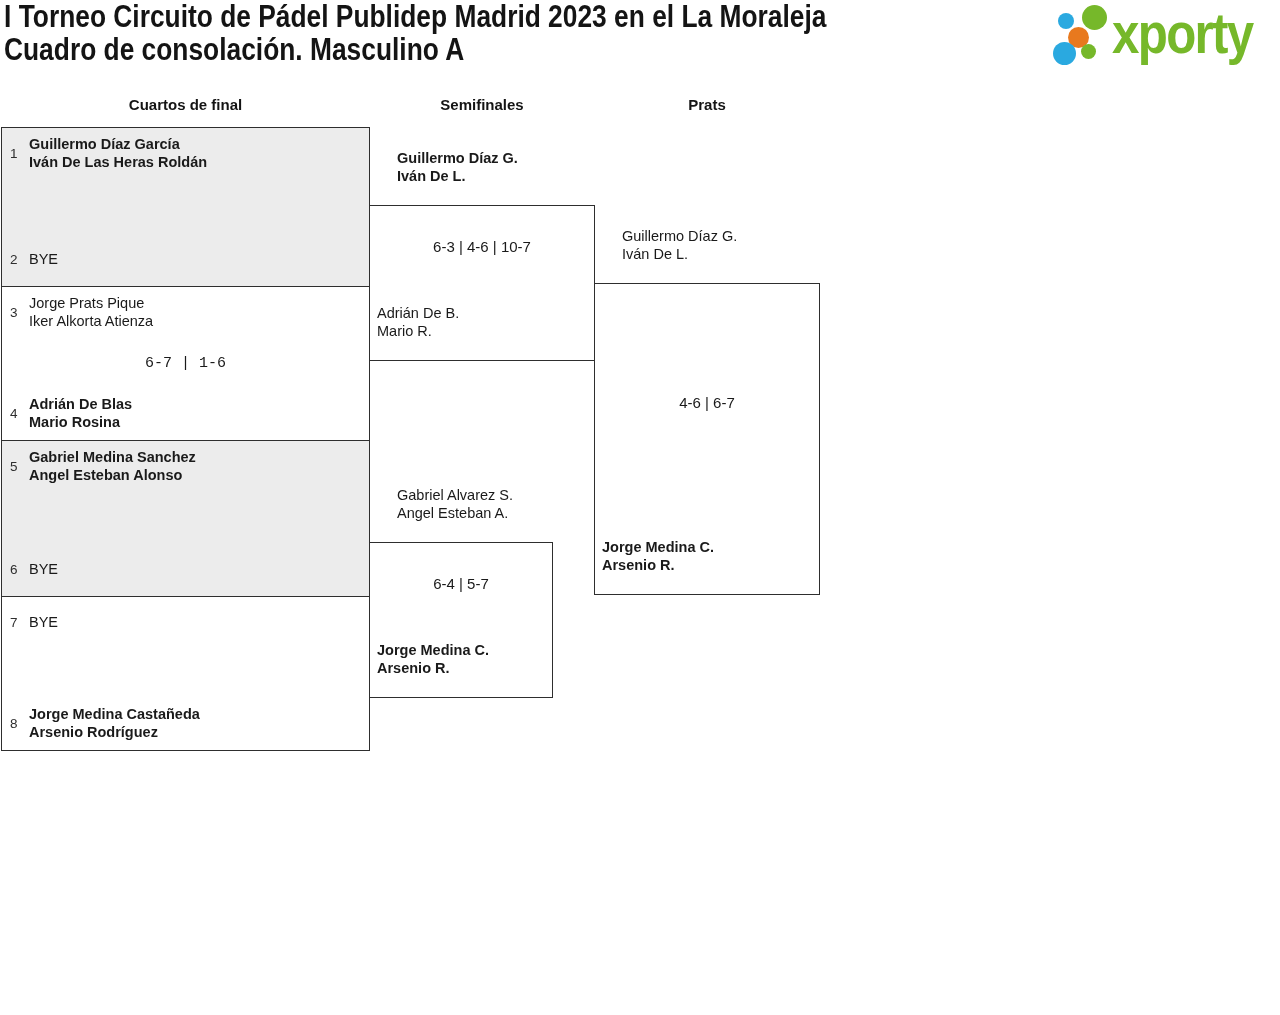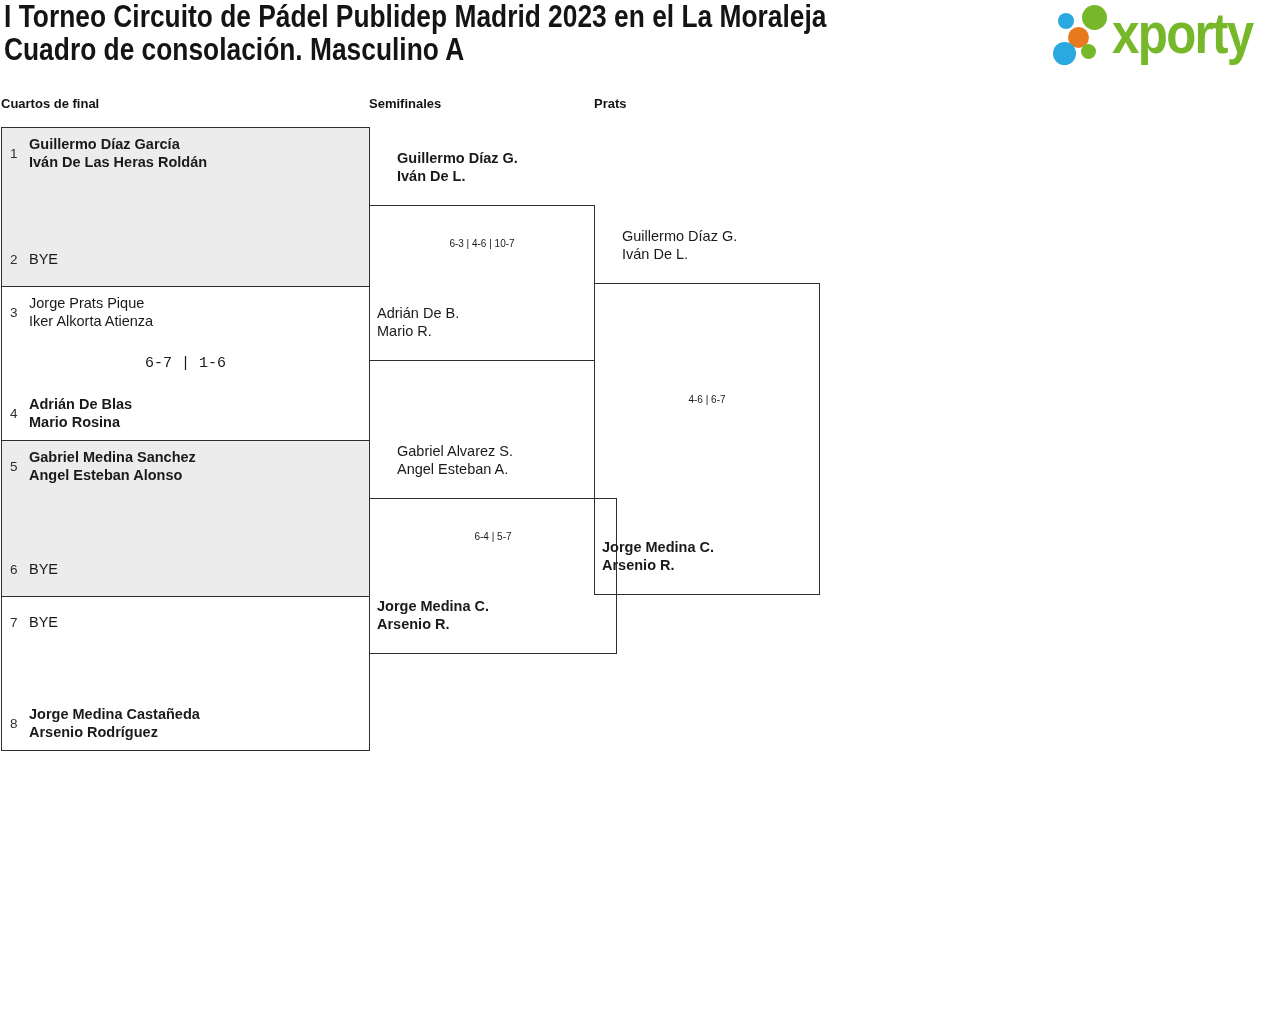--- a/index.html
+++ b/index.html
@@ -14,21 +14,21 @@
   .logo .dot{position:absolute;border-radius:50%;}
   .logo .d1{left:8px;top:13px;width:16px;height:16px;background:var(--blue,#2aa9e0);}
   .logo .d2{left:32px;top:5px;width:25px;height:25px;background:var(--green,#76b82a);}
   .logo .d3{left:18px;top:27px;width:21px;height:21px;background:var(--orange,#e8791e);}
   .logo .d4{left:3px;top:42px;width:23px;height:23px;background:var(--blue,#2aa9e0);}
   .logo .d5{left:31px;top:44px;width:15px;height:15px;background:var(--green,#76b82a);}
   .logo-text{position:absolute;left:62px;top:4px;font-size:58px;line-height:58px;font-weight:800;
              letter-spacing:-2px;color:var(--green,#76b82a);transform:scaleX(0.85);
              transform-origin:left top;white-space:nowrap;}
   
-  .round-header{position:absolute;top:96px;text-align:left;font-size:13px;font-weight:700;color:#141414;}
+  .round-header{position:absolute;top:96px;text-align:center;font-size:15px;font-weight:700;color:#141414;}
   .rh-1{left:1px;width:369px;}
   .rh-2{left:369px;width:226px;}
   .rh-3{left:594px;width:226px;}
   
   .box{position:absolute;left:1px;width:369px;box-sizing:border-box;
        border:1.5px solid var(--border,#2e2e2e);background:#fff;}
   .box.shaded{background:var(--gray,#ececec);}
   #qf1{top:127px;height:160px;}
   #qf2{top:286px;height:155px;}
   #qf3{top:440px;height:157px;}
@@ -37,26 +37,26 @@
   .slot.top{top:7px;}
   .slot.bottom{bottom:9px;}
   .seed{flex:none;width:19px;font-size:13.5px;color:#2e2e2e;}
   .names{font-size:14.5px;line-height:18px;color:var(--text,#1a1a1a);}
   .bold{font-weight:700;}
   .box .score{position:absolute;left:0;right:0;top:0;height:100%;display:flex;align-items:center;
               justify-content:center;font-size:15px;color:var(--text,#1a1a1a);pointer-events:none;font-family:Liberation Mono, monospace;}
   
   .match{position:absolute;box-sizing:border-box;border:1.5px solid var(--border,#2e2e2e);}
   #sf1{left:369px;top:205px;width:226px;height:156px;}
-  #sf2{left:369px;top:498px;width:248px;height:156px;}
+  #sf2{left:369px;top:542px;width:184px;height:156px;}
   #final{left:594px;top:283px;width:226px;height:312px;}
   .match .team{position:absolute;left:7px;right:4px;font-size:14.5px;line-height:18px;}
   .match .team.above{top:-57px;margin-left:20px;}
   .match .team.inside{bottom:20px;}
-  .match .score{position:absolute;left:0;right:0;text-align:center;font-size:10px;}
+  .match .score{position:absolute;left:0;right:0;text-align:center;font-size:15px;}
   .match.sf .score{top:32px;}
   .match.final-match .score{top:110px;}
 </style>
 </head>
 <body>
 
 <div class="page">
 
   <div class="title">
     <div>I Torneo Circuito de Pádel Publidep Madrid 2023 en el La Moraleja</div>

